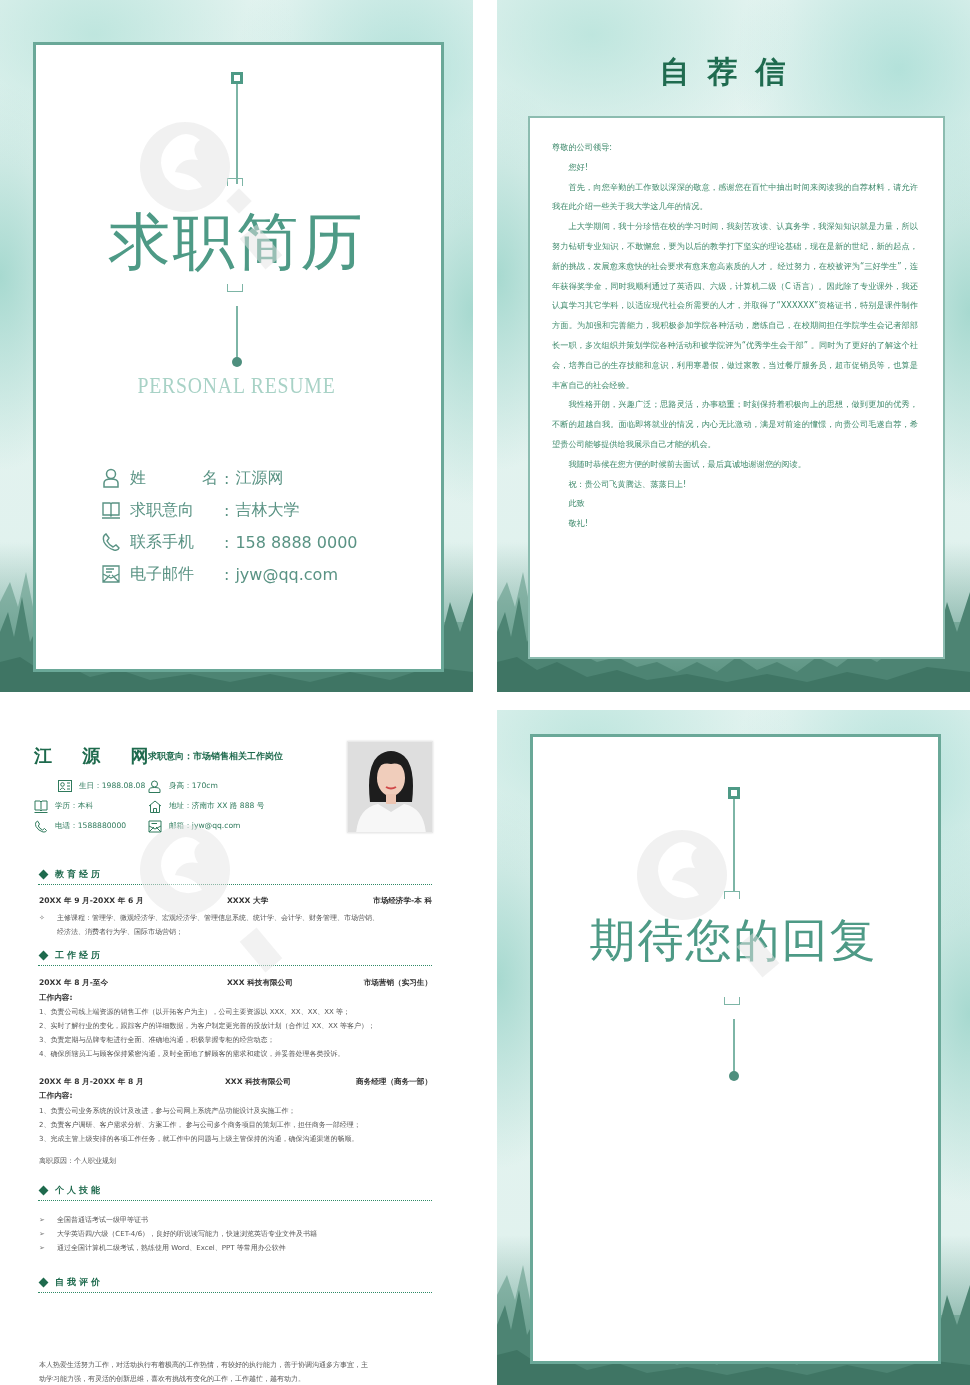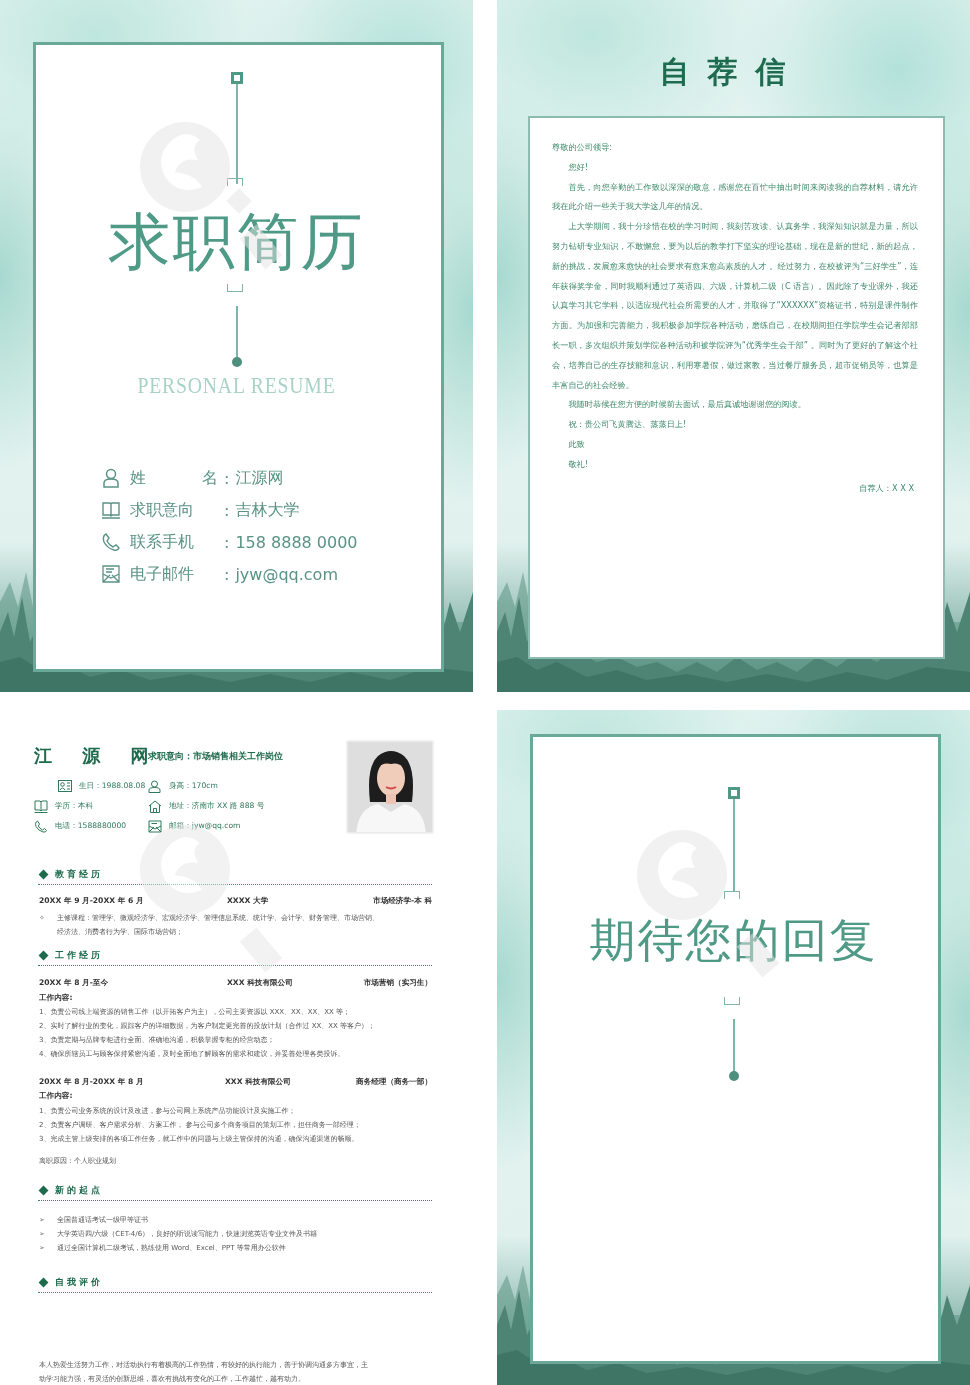--- a/index.html
+++ b/index.html
@@ -189,25 +189,25 @@
     </svg>
   </div>
   <div class="letter-title">自荐信</div>
 </div>
 <div class="frame" style="left:528px;top:116px;width:417px;height:543px;border:2px solid #8cbcb0;"></div>
 <div class="letter-body">
   <p class="noind">尊敬的公司领导:</p>
   <p>您好!</p>
   <p>首先，向您辛勤的工作致以深深的敬意，感谢您在百忙中抽出时间来阅读我的自荐材料，请允许我在此介绍一些关于我大学这几年的情况。</p>
   <p>上大学期间，我十分珍惜在校的学习时间，我刻苦攻读、认真务学，我深知知识就是力量，所以努力钻研专业知识，不敢懈怠，要为以后的教学打下坚实的理论基础，现在是新的世纪，新的起点，新的挑战，发展愈来愈快的社会要求有愈来愈高素质的人才 。经过努力，在校被评为“三好学生”，连年获得奖学金，同时我顺利通过了英语四、六级，计算机二级（C 语言）。因此除了专业课外，我还认真学习其它学科，以适应现代社会所需要的人才，并取得了“XXXXXX”资格证书，特别是课件制作方面。为加强和完善能力，我积极参加学院各种活动，磨练自己，在校期间担任学院学生会记者部部长一职，多次组织并策划学院各种活动和被学院评为“优秀学生会干部” 。同时为了更好的了解这个社会，培养自己的生存技能和意识，利用寒暑假，做过家教，当过餐厅服务员，超市促销员等，也算是丰富自己的社会经验。</p>
+  <p>我性格开朗，兴趣广泛；思路灵活，办事稳重；时刻保持着积极向上的思想，做到更加的优秀，不断的超越自我。面临即将就业的情况，内心无比激动，满是对前途的憧憬，向贵公司毛遂自荐，希望贵公司能够提供给我展示自己才能的机会。</p>
   <p>我随时恭候在您方便的时候前去面试，最后真诚地谢谢您的阅读。</p>
   <p>祝：贵公司飞黄腾达、蒸蒸日上!</p>
   <p>此致</p>
   <p>敬礼!</p>
-  <p class="sig">自荐人：X X X</p>
 </div>
 
 <div class="page p3"></div>
 
 <div class="r-name">江 源 网</div>
 <div class="r-intent">求职意向：市场销售相关工作岗位</div>
 
 <div class="r-item" style="left:34px;top:778px;padding-left:24px;">
   <span class="ic">
       <svg width="14" height="12" viewBox="0 0 14 12">
@@ -314,21 +314,21 @@
 <div class="sub-bold" style="top:1091px;">工作内容:</div>
 <div class="small" style="top:1104px;">
   <div>1、负责公司业务系统的设计及改进，参与公司网上系统产品功能设计及实施工作；</div>
   <div>2、负责客户调研、客户需求分析、方案工作， 参与公司多个商务项目的策划工作，担任商务一部经理；</div>
   <div>3、完成主管上级安排的各项工作任务，就工作中的问题与上级主管保持的沟通，确保沟通渠道的畅顺。</div>
 </div>
 <div class="small" style="top:1154px;">离职原因：个人职业规划</div>
 
 <div class="sec-head" style="top:1184px;">
   <span class="dia"></span>
-  <span>新的起点</span>
+  <span>个人技能</span>
 </div>
 <div class="dots" style="top:1200px;"></div>
 <div class="small" style="top:1213px;">
   <div><span class="bul">➢</span><span>全国普通话考试一级甲等证书</span></div>
   <div><span class="bul">➢</span><span>大学英语四/六级（CET-4/6），良好的听说读写能力，快速浏览英语专业文件及书籍</span></div>
   <div><span class="bul">➢</span><span>通过全国计算机二级考试，熟练使用 Word、Excel、PPT 等常用办公软件</span></div>
 </div>
 
 <div class="sec-head" style="top:1276px;">
   <span class="dia"></span>

